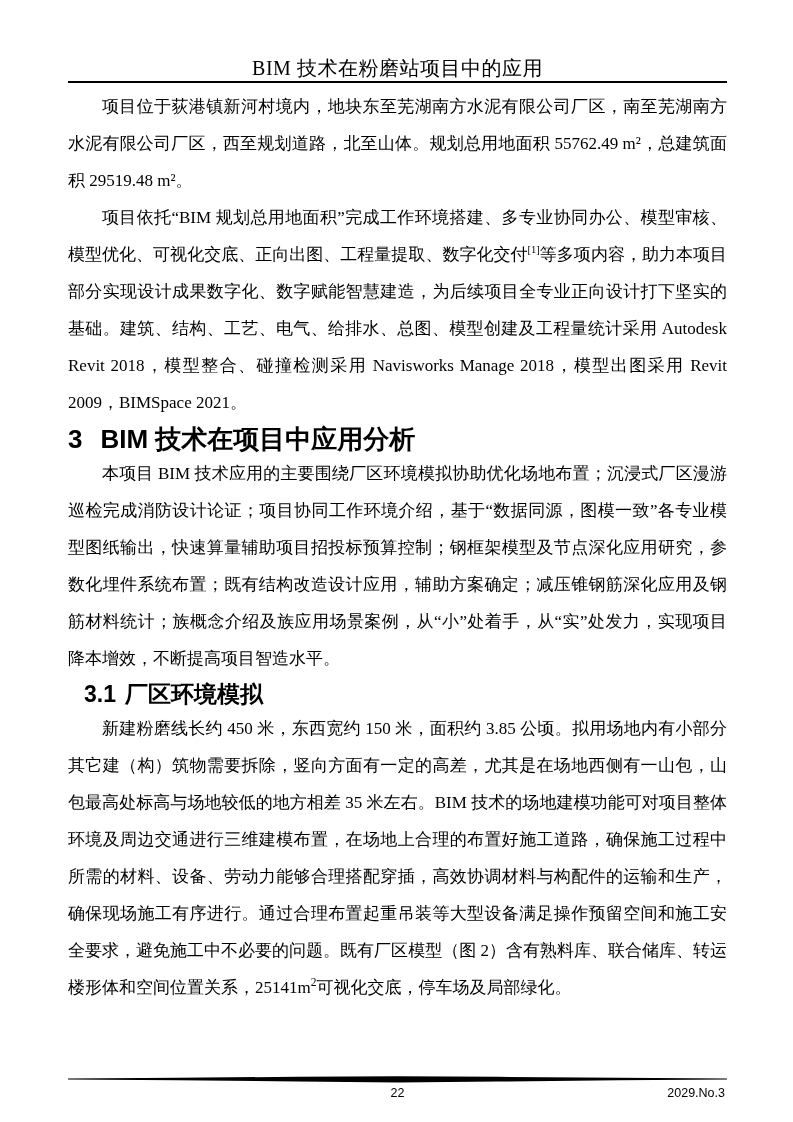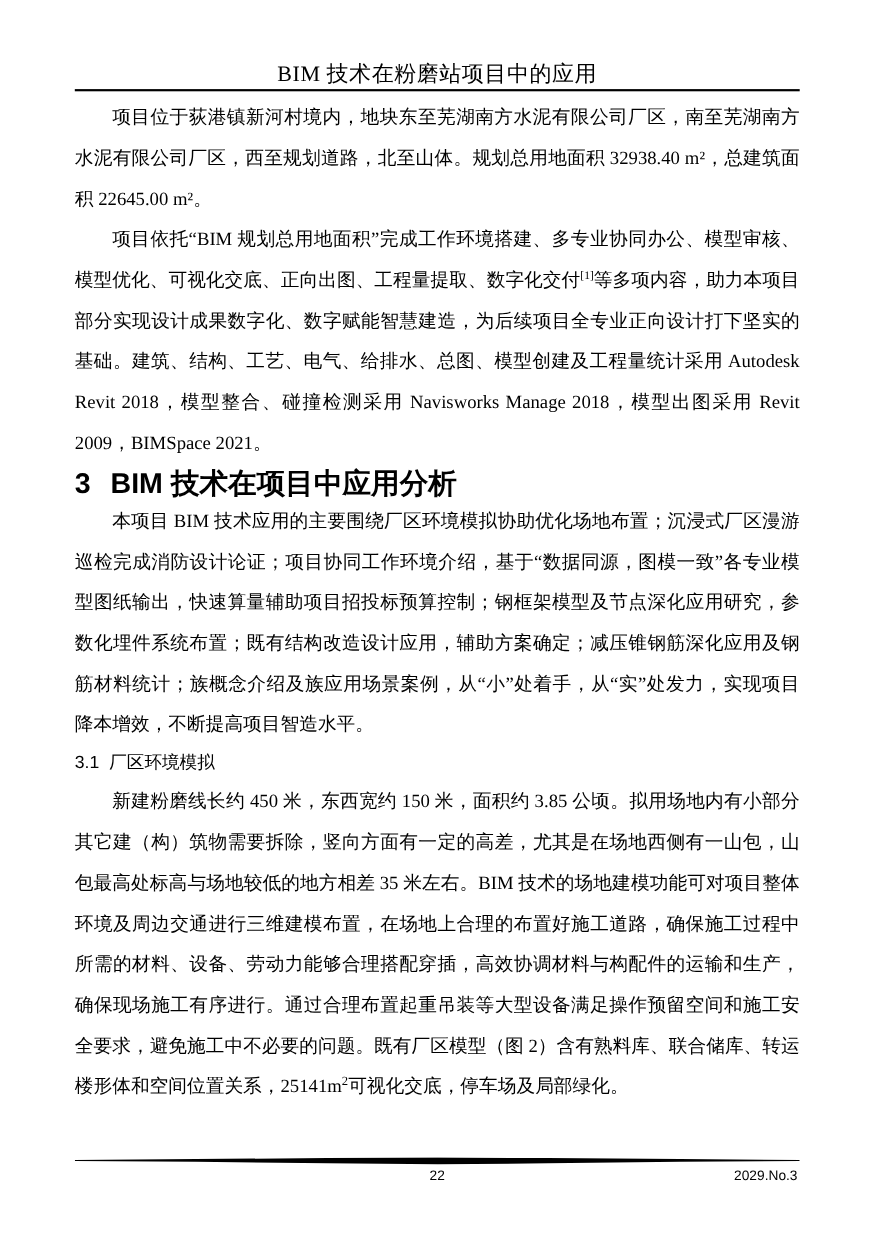--- a/index.html
+++ b/index.html
@@ -48,29 +48,29 @@
   h1.sec {
     font-family: "Liberation Sans", "DejaVu Sans", sans-serif;
     font-size: 26px;
     line-height: 32px;
     font-weight: bold;
     margin: 2px 0 0 0;
   }
   h1.sec .num { margin-right: 18px; }
   h2.subsec {
     font-family: "Liberation Sans", "DejaVu Sans", sans-serif;
-    font-size: 16px;
+    font-size: 23px;
     line-height: 32px;
-    font-weight: normal;
-    margin: 1px 0 0 0;
+    font-weight: bold;
+    margin: 1px 0 0 16px;
   }
   h2.subsec .num { margin-right: 9px; }
   .footer {
     position: absolute;
-    left: 68px; top: 1052px;
+    left: 68px; top: 1076px;
     width: 659px;
   }
   .footer-rule { display: block; }
   .footer-row {
     position: relative;
     height: 18px;
     margin-top: 1px;
     font-family: "Liberation Sans", "DejaVu Sans", sans-serif;
     font-size: 12.5px;
     line-height: 18px;
@@ -90,21 +90,21 @@
 
 <div class="content">
 
   <div>
     <div class="running-title">BIM 技术在粉磨站项目中的应用</div>
     <div class="head-rule"></div>
   </div>
 
   <div class="body-text">
 
-    <p class="para">项目位于荻港镇新河村境内，地块东至芜湖南方水泥有限公司厂区，南至芜湖南方水泥有限公司厂区，西至规划道路，北至山体。规划总用地面积 32938.40 m²，总建筑面积 22645.00 m²。</p>
+    <p class="para">项目位于荻港镇新河村境内，地块东至芜湖南方水泥有限公司厂区，南至芜湖南方水泥有限公司厂区，西至规划道路，北至山体。规划总用地面积 55762.49 m²，总建筑面积 29519.48 m²。</p>
 
     <p class="para"><span>项目依托“BIM 规划总用地面积”完成工作环境搭建、多专业协同办公、模型审核、模型优化、可视化交底、正向出图、工程量提取、数字化交付</span><sup class="ref">[1]</sup><span>等多项内容，助力本项目部分实现设计成果数字化、数字赋能智慧建造，为后续项目全专业正向设计打下坚实的基础。建筑、结构、工艺、电气、给排水、总图、模型创建及工程量统计采用 Autodesk Revit 2018，模型整合、碰撞检测采用 Navisworks Manage 2018，模型出图采用 Revit 2009，BIMSpace 2021。</span></p>
 
     <h1 class="sec"><span class="num">3</span><span>BIM 技术在项目中应用分析</span></h1>
 
     <p class="para">本项目 BIM 技术应用的主要围绕厂区环境模拟协助优化场地布置；沉浸式厂区漫游巡检完成消防设计论证；项目协同工作环境介绍，基于“数据同源，图模一致”各专业模型图纸输出，快速算量辅助项目招投标预算控制；钢框架模型及节点深化应用研究，参数化埋件系统布置；既有结构改造设计应用，辅助方案确定；减压锥钢筋深化应用及钢筋材料统计；族概念介绍及族应用场景案例，从“小”处着手，从“实”处发力，实现项目降本增效，不断提高项目智造水平。</p>
 
     <h2 class="subsec"><span class="num">3.1</span><span>厂区环境模拟</span></h2>
 
     <p class="para"><span>新建粉磨线长约 450 米，东西宽约 150 米，面积约 3.85 公顷。拟用场地内有小部分其它建（构）筑物需要拆除，竖向方面有一定的高差，尤其是在场地西侧有一山包，山包最高处标高与场地较低的地方相差 35 米左右。BIM 技术的场地建模功能可对项目整体环境及周边交通进行三维建模布置，在场地上合理的布置好施工道路，确保施工过程中所需的材料、设备、劳动力能够合理搭配穿插，高效协调材料与构配件的运输和生产，确保现场施工有序进行。通过合理布置起重吊装等大型设备满足操作预留空间和施工安全要求，避免施工中不必要的问题。既有厂区模型（图 2）含有熟料库、联合储库、转运楼形体和空间位置关系，25141m</span><sup class="sq">2</sup><span>可视化交底，停车场及局部绿化。</span></p>

